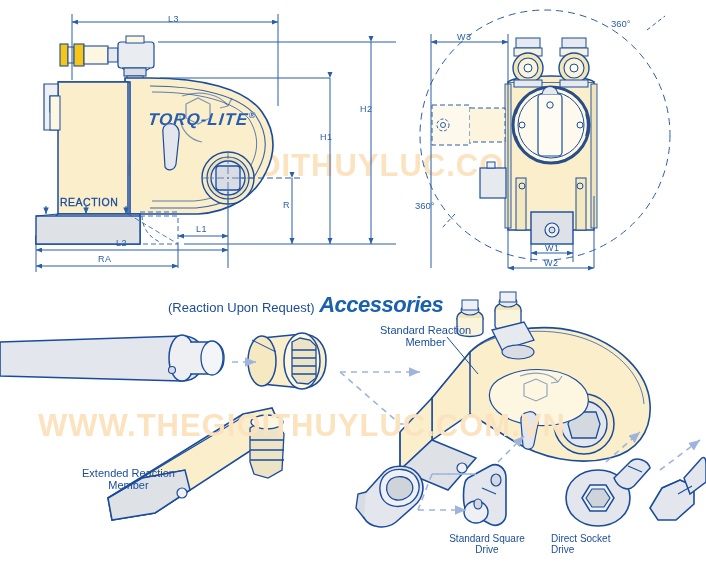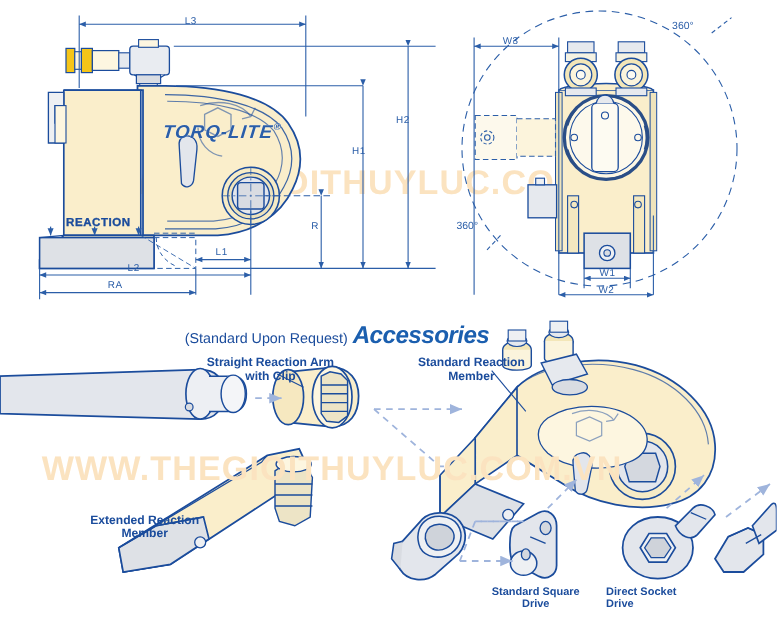--- a/index.html
+++ b/index.html
@@ -3,21 +3,21 @@
 <meta charset="utf-8">
 <style>
   html,body{margin:0;padding:0;background:#ffffff;}
   body{width:706px;height:567px;position:relative;overflow:hidden;
        font-family:"Liberation Sans",sans-serif;}
   #stage{position:absolute;inset:0;width:706px;height:567px;}
   #stage svg{position:absolute;top:0;left:0;}
   .wm{position:absolute;font-family:"Liberation Sans",sans-serif;font-weight:bold;
       color:#FBE3C0;letter-spacing:1px;white-space:nowrap;pointer-events:none;}
   .lbl{position:absolute;color:#1B4C9C;font-family:"Liberation Sans",sans-serif;
-       font-weight:bold;white-space:nowrap;line-height:1.05;}
+       font-weight:normal;white-space:nowrap;line-height:1.05;}
   .dim{position:absolute;color:#2B5EA8;font-family:"Liberation Sans",sans-serif;
        font-size:9px;white-space:nowrap;letter-spacing:.5px;}
   .deg{position:absolute;color:#2B5EA8;font-size:9.5px;font-family:"Liberation Sans",sans-serif;}
   #acc-head{position:absolute;left:168px;top:292px;white-space:nowrap;}
   #acc-head .sub{font-size:13px;color:#1B4C9C;font-family:"Liberation Sans",sans-serif;}
   #acc-head .big{font-size:22px;color:#1B5FAF;font-weight:bold;font-style:italic;
                  font-family:"Liberation Sans",sans-serif;letter-spacing:-.5px;}
 </style>
 </head>
 <body>
@@ -367,28 +367,24 @@
 <div class="dim" style="left:98px;top:254px;">RA</div>
 
 <div class="dim" style="left:457px;top:32px;">W3</div>
 <div class="dim" style="left:545px;top:243px;">W1</div>
 <div class="dim" style="left:544px;top:258px;">W2</div>
 
 <div class="deg" style="left:611px;top:18px;">360°</div>
 <div class="deg" style="left:415px;top:200px;">360°</div>
 
 <div id="acc-head">
-  <span class="sub">(Standard Upon Request)</span>
+  <span class="sub">(Reaction Upon Request)</span>
   <span class="big">Accessories</span>
 </div>
 
-<div class="lbl" style="left:188px;top:325px;font-size:11px;text-align:center;">
-  <span>Straight Reaction Arm</span><br>
-  <span>with Clip</span>
-</div>
 
 <div class="lbl" style="left:380px;top:325px;font-size:11px;text-align:center;">
   <span>Standard Reaction</span><br>
   <span>Member</span>
 </div>
 
 <div class="lbl" style="left:82px;top:468px;font-size:11px;text-align:center;">
   <span>Extended Reaction</span><br>
   <span>Member</span>
 </div>

